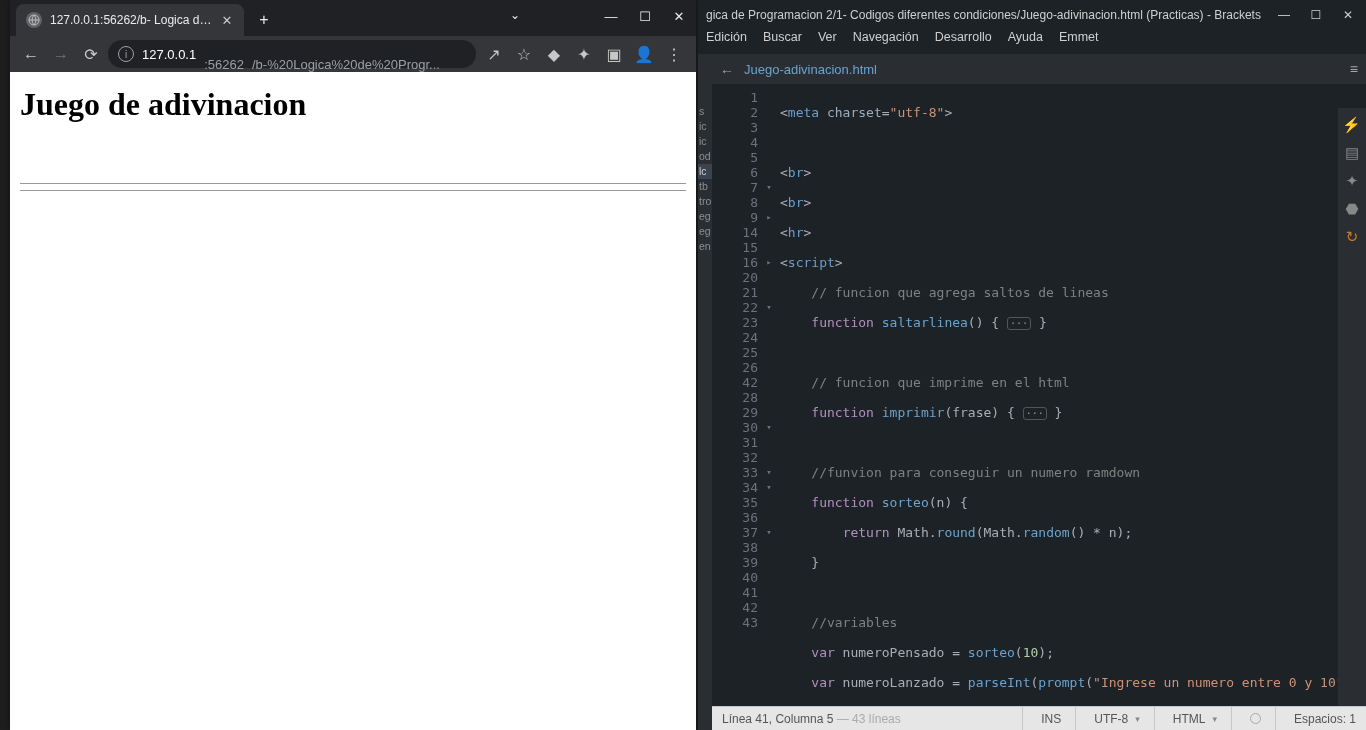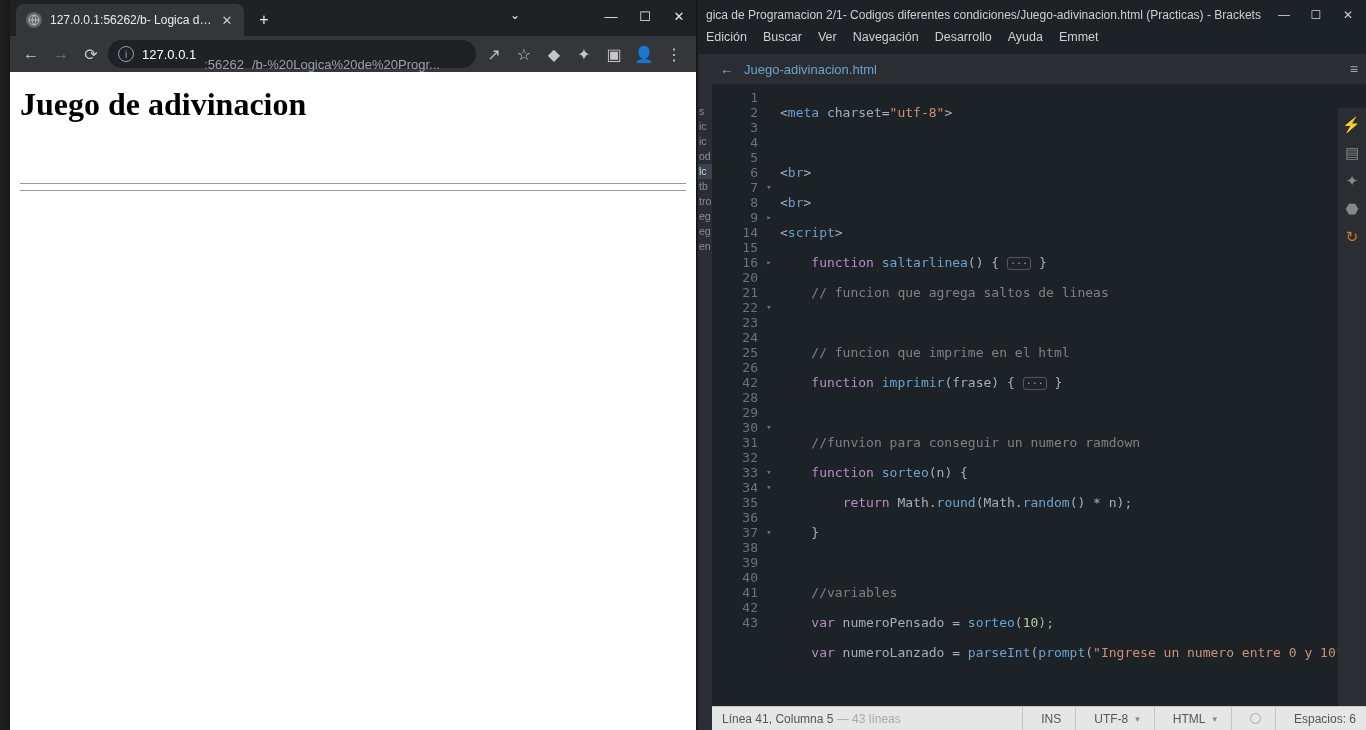--- a/index.html
+++ b/index.html
@@ -285,23 +285,24 @@
             <div></div>
             <div></div>
             <div></div>
             <div></div>
           </div>
         <div class="code-area">
 <div><span class="t-pun">&lt;</span><span class="t-tag">meta</span><span class="t-attr"> charset</span><span class="t-pun">=</span><span class="t-str">"utf-8"</span><span class="t-pun">&gt;</span></div>
 <div> </div>
 <div><span class="t-pun">&lt;</span><span class="t-tag">br</span><span class="t-pun">&gt;</span></div>
 <div><span class="t-pun">&lt;</span><span class="t-tag">br</span><span class="t-pun">&gt;</span></div>
+<div><span class="t-pun">&lt;</span><span class="t-tag">hr</span><span class="t-pun">&gt;</span></div>
 <div><span class="t-pun">&lt;</span><span class="t-tag">script</span><span class="t-pun">&gt;</span></div>
+<div>    <span class="t-com">// funcion que agrega saltos de lineas</span></div>
 <div>    <span class="t-kw">function</span><span class="t-fn"> saltarlinea</span><span>() { </span><span class="t-ell">···</span><span> }</span></div>
-<div>    <span class="t-com">// funcion que agrega saltos de lineas</span></div>
 <div> </div>
 <div>    <span class="t-com">// funcion que imprime en el html</span></div>
 <div>    <span class="t-kw">function</span><span class="t-fn"> imprimir</span><span>(</span><span class="t-param">frase</span><span>) { </span><span class="t-ell">···</span><span> }</span></div>
 <div> </div>
 <div>    <span class="t-com">//funvion para conseguir un numero ramdown</span></div>
 <div>    <span class="t-kw">function</span><span class="t-fn"> sorteo</span><span>(</span><span class="t-param">n</span><span>) {</span></div>
 <div>        <span class="t-kw">return</span><span> Math</span><span>.</span><span class="t-fn">round</span><span>(Math.</span><span class="t-fn">random</span><span>() * n);</span></div>
 <div>    <span>}</span></div>
 <div> </div>
 <div>    <span class="t-com">//variables</span></div>
@@ -329,21 +330,21 @@
 
       <div class="status-bar">
         <span class="code-info"><span>Línea 41, Columna 5</span><span class="faded"> — 43 líneas</span></span>
         <span class="sep"></span>
         <span class="cell">INS</span>
         <span class="cell drop">UTF-8</span>
         <span class="cell drop">HTML</span>
         <span class="cell">
             <span class="ring"></span>
           </span>
-        <span class="cell">Espacios: 6</span>
+        <span class="cell">Espacios: 1</span>
       </div>
     </div>
 
     <div class="icon-rail">
       <div class="rail-bolt">⚡</div>
       <div class="rail-grey">▤</div>
       <div class="rail-grey">✦</div>
       <div class="rail-grey">⬣</div>
       <div class="rail-orange">↻</div>
     </div>

